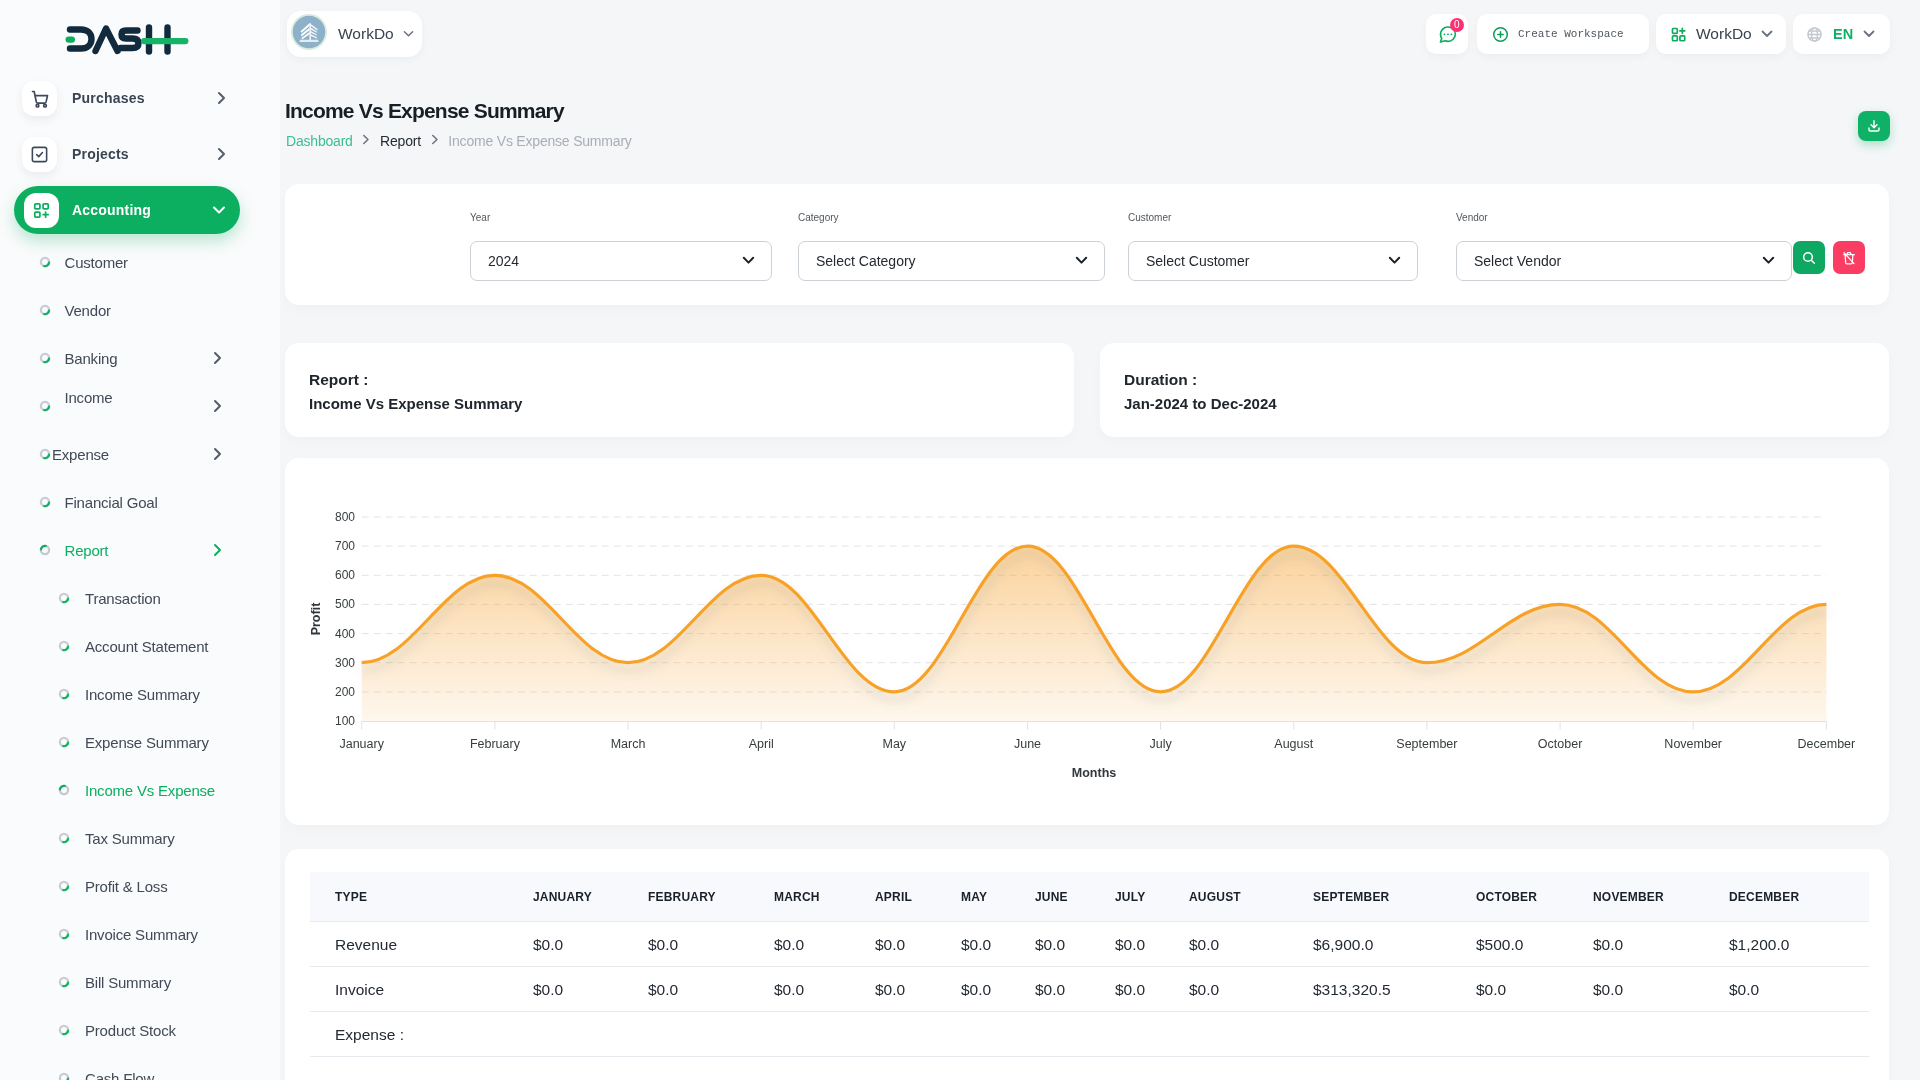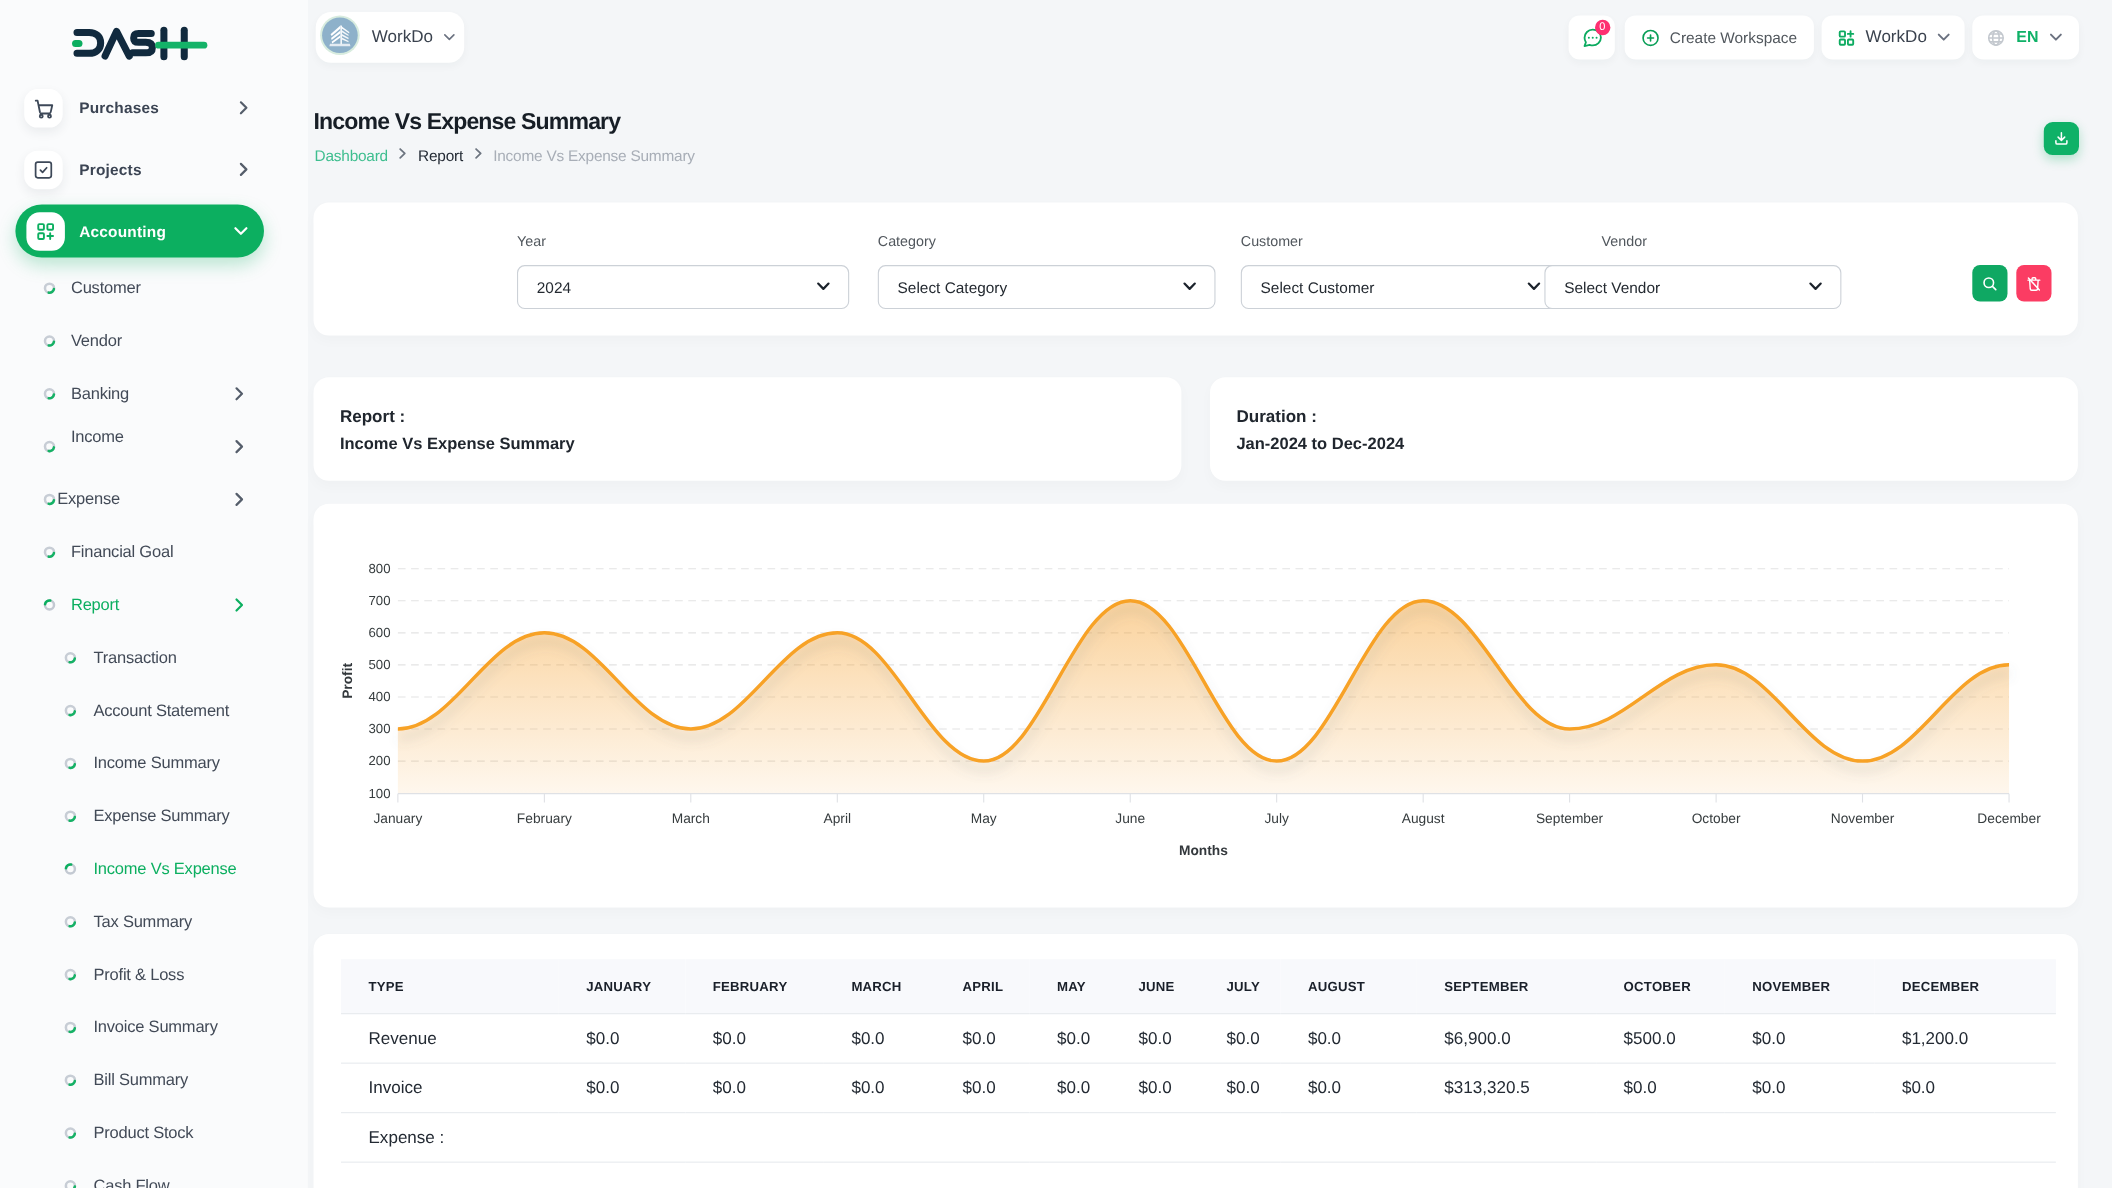--- a/index.html
+++ b/index.html
@@ -10,21 +10,21 @@
 
 #sidebar { position:absolute; left:0; top:0; width:280px; height:1080px; background:#fafbfc; }
 .icon-sq { position:absolute; width:35px; height:35px; background:#fff; border-radius:12px; box-shadow:0 4px 10px rgba(40,50,70,0.08); display:flex; align-items:center; justify-content:center; }
 .nav-txt { position:absolute; font-size:14px; font-weight:bold; color:#3b4453; transform:translateY(-50%); letter-spacing:0.2px;}
 .sub-txt { position:absolute; font-size:15px; color:#434b57; transform:translateY(-50%); letter-spacing:-0.2px; }
 .chev { position:absolute; transform:translateY(-50%); }
 .bullet { position:absolute; transform:translate(-50%,-50%); }
 
 .hbtn { position:absolute; top:14px; height:40px; background:#fff; border-radius:10px; box-shadow:0 3px 8px rgba(30,40,60,0.04); display:flex; align-items:center; }
 
-.flabel { position:absolute; font-size:13px; color:#51575d; }
+.flabel { position:absolute; font-size:10px; color:#51575d; }
 .fselect { position:absolute; height:40px; background:#fff; border:1px solid #ccd1d7; border-radius:7px; display:flex; align-items:center; padding-left:17px; font-size:14px; color:#242a31; }
 .fselect svg { position:absolute; right:16px; top:14px; }
 .sqbtn { position:absolute; width:32px; height:33px; border-radius:7px; display:flex; align-items:center; justify-content:center; }
 </style>
 </head>
 <body>
 
 <div id="sidebar">
 
   <svg class="abs" style="left:60px;top:18px" width="170" height="44" viewBox="0 0 170 44">
@@ -212,21 +212,21 @@
       </g>
   </svg>
 </div>
 <div class="abs" style="left:1449.5px;top:17.5px;width:14.5px;height:14.5px;border-radius:50%;background:#fd3071;color:#fff;font-size:10px;display:flex;align-items:center;justify-content:center;">0</div>
 
 <div class="hbtn" style="left:1477px;width:172px;padding-left:15px;">
   <svg width="17" height="17" viewBox="0 0 24 24" fill="none" stroke="#089e56" stroke-width="2.1" stroke-linecap="round">
       <circle cx="12" cy="12" r="9.6"></circle>
       <path d="M12 8.2 V15.8 M8.2 12 H15.8"></path>
     </svg>
-  <span style="margin-left:9px;font-size:14px;color:#51575d;white-space:nowrap;">Create Workspace</span>
+  <span style="margin-left:9px;font-size:11px;color:#51575d;white-space:nowrap;font-family:Liberation Mono, monospace;">Create Workspace</span>
 </div>
 
 <div class="hbtn" style="left:1656px;width:130px;padding-left:14px;">
   <svg width="17" height="17" viewBox="0 0 24 24" fill="none" stroke="#0cab60" stroke-width="2.4" stroke-linecap="round" stroke-linejoin="round">
       <rect x="3.5" y="3.5" width="6.8" height="6.8" rx="1.2"></rect>
       <rect x="3.5" y="14" width="6.8" height="6.8" rx="1.2"></rect>
       <rect x="14" y="14" width="6.8" height="6.8" rx="1.2"></rect>
       <path d="M17.4 3.3 v7 M13.9 6.8 h7"></path>
     </svg>
   <span style="margin-left:9px;font-size:15.5px;color:#3a424e;">WorkDo</span>
@@ -274,21 +274,21 @@
 <div class="flabel" style="left:1456px;top:212px;">Vendor</div>
 <div class="fselect" style="left:470px;top:241px;width:302px;">2024<svg width="13" height="9" viewBox="0 0 13 9" fill="none" stroke="#1c232c" stroke-width="2" stroke-linecap="round" stroke-linejoin="round">
       <path d="M1.8 1.8 L6.5 6.6 L11.2 1.8"></path>
     </svg></div>
 <div class="fselect" style="left:798px;top:241px;width:307px;">Select Category<svg width="13" height="9" viewBox="0 0 13 9" fill="none" stroke="#1c232c" stroke-width="2" stroke-linecap="round" stroke-linejoin="round">
       <path d="M1.8 1.8 L6.5 6.6 L11.2 1.8"></path>
     </svg></div>
 <div class="fselect" style="left:1128px;top:241px;width:290px;">Select Customer<svg width="13" height="9" viewBox="0 0 13 9" fill="none" stroke="#1c232c" stroke-width="2" stroke-linecap="round" stroke-linejoin="round">
       <path d="M1.8 1.8 L6.5 6.6 L11.2 1.8"></path>
     </svg></div>
-<div class="fselect" style="left:1404px;top:241px;width:270px;">Select Vendor<svg width="13" height="9" viewBox="0 0 13 9" fill="none" stroke="#1c232c" stroke-width="2" stroke-linecap="round" stroke-linejoin="round">
+<div class="fselect" style="left:1456px;top:241px;width:336px;">Select Vendor<svg width="13" height="9" viewBox="0 0 13 9" fill="none" stroke="#1c232c" stroke-width="2" stroke-linecap="round" stroke-linejoin="round">
       <path d="M1.8 1.8 L6.5 6.6 L11.2 1.8"></path>
     </svg></div>
 <div class="sqbtn" style="left:1793px;top:241px;background:#0fa863;">
   <svg width="16" height="16" viewBox="0 0 24 24" fill="none" stroke="#fff" stroke-width="2.2" stroke-linecap="round">
       <circle cx="10.5" cy="10.5" r="6.5"></circle>
       <path d="M15.5 15.5 L20 20"></path>
     </svg>
 </div>
 <div class="sqbtn" style="left:1833px;top:241px;background:#fb3c63;">
   <svg width="16" height="16" viewBox="0 0 24 24" fill="none" stroke="#fff" stroke-width="1.9" stroke-linecap="round" stroke-linejoin="round">

